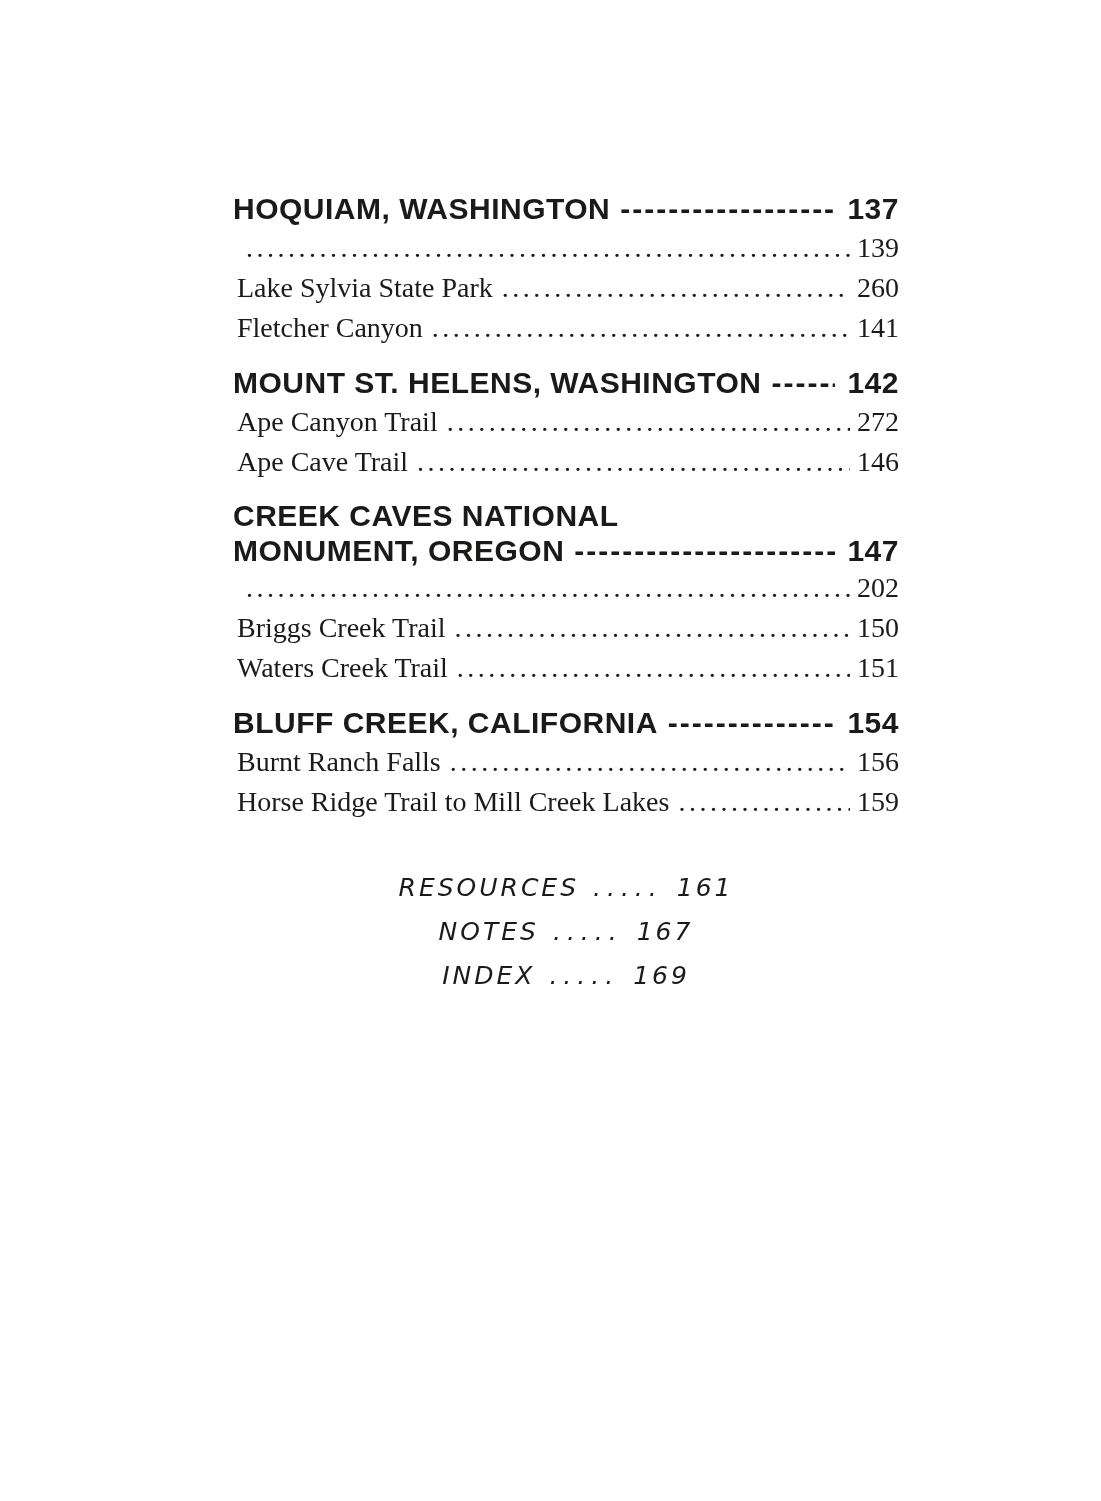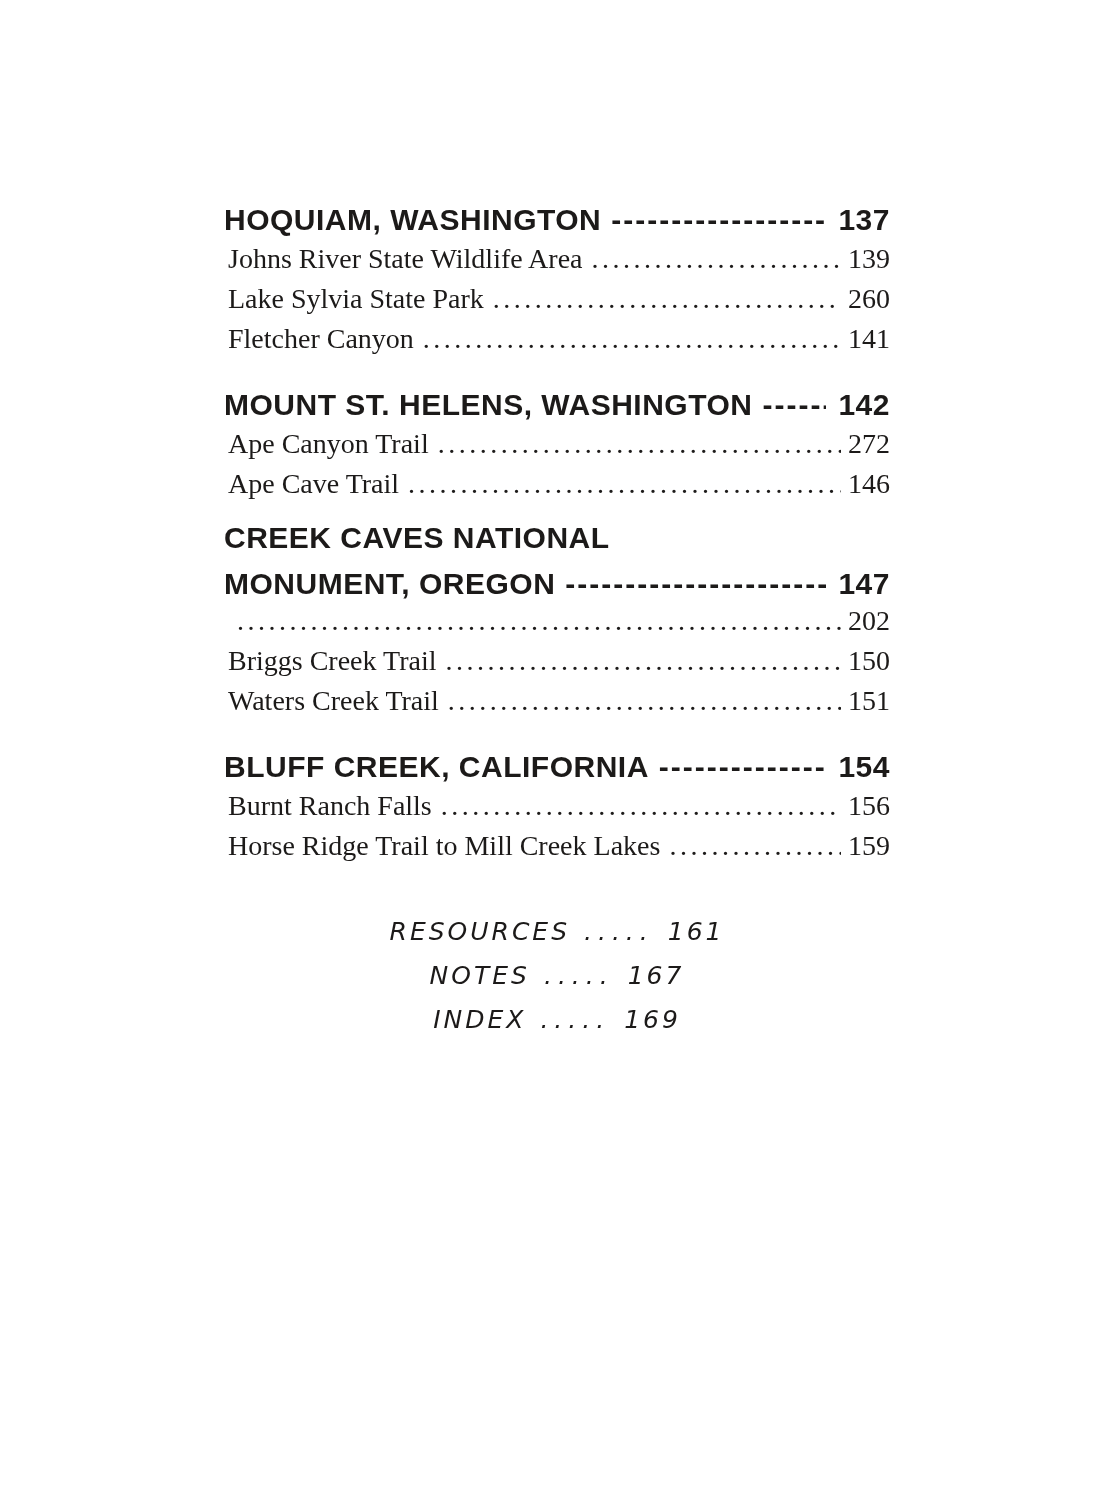--- a/index.html
+++ b/index.html
@@ -8,21 +8,21 @@
   body {
     width:1101px; height:1501px;
     background: var(--paper);
     color: var(--ink);
     font-family: "Liberation Serif", serif;
     position: relative;
     overflow: hidden;
   }
   .toc {
     position:absolute;
-    top:190px; left:224px; width:666px;
+    top:190px; left:233px; width:666px;
   }
   .toc-section + .toc-section { margin-top:16px; }
   .sec-head {
     margin:0;
     font-family:"Liberation Sans", sans-serif;
     font-weight:bold;
     font-size:30px;
     line-height:38px;
     letter-spacing:0.5px;
   }
@@ -32,21 +32,21 @@
   .sec-row { display:flex; align-items:baseline; }
   .sec-title { white-space:nowrap; }
   .leader {
     flex:1 1 auto;
     min-width:0;
     overflow:hidden;
     white-space:nowrap;
   }
   .leader.dash { margin:0 12px 0 10px; letter-spacing:2px; }
   .leader.dot  { margin:0 7px 0 9px;  letter-spacing:3.5px; }
-  .sec-page { white-space:nowrap;margin-top:11px; }
+  .sec-page { white-space:nowrap; }
   .entry {
     display:flex;
     align-items:baseline;
     font-size:28px;
     line-height:40px;
     padding-left:4px;
   }
   .entry-title { white-space:nowrap; }
   .entry-page { white-space:nowrap; }
   .backmatter {
@@ -73,21 +73,20 @@
   <section class="toc-section">
     <h2 class="sec-head">
 
       <span class="sec-row">
         <span class="sec-title">HOQUIAM, WASHINGTON</span>
         <span class="leader dash">------------------------------------------------------------------------------------------------------------------------</span>
         <span class="sec-page">137</span>
       </span>
     </h2>
     <div class="entry">
-      <span class="entry-title">Johns River State Wildlife Area</span>
       <span class="leader dot">........................................................................................................................</span>
       <span class="entry-page">139</span>
     </div>
     <div class="entry">
       <span class="entry-title">Lake Sylvia State Park</span>
       <span class="leader dot">........................................................................................................................</span>
       <span class="entry-page">260</span>
     </div>
     <div class="entry">
       <span class="entry-title">Fletcher Canyon</span>

